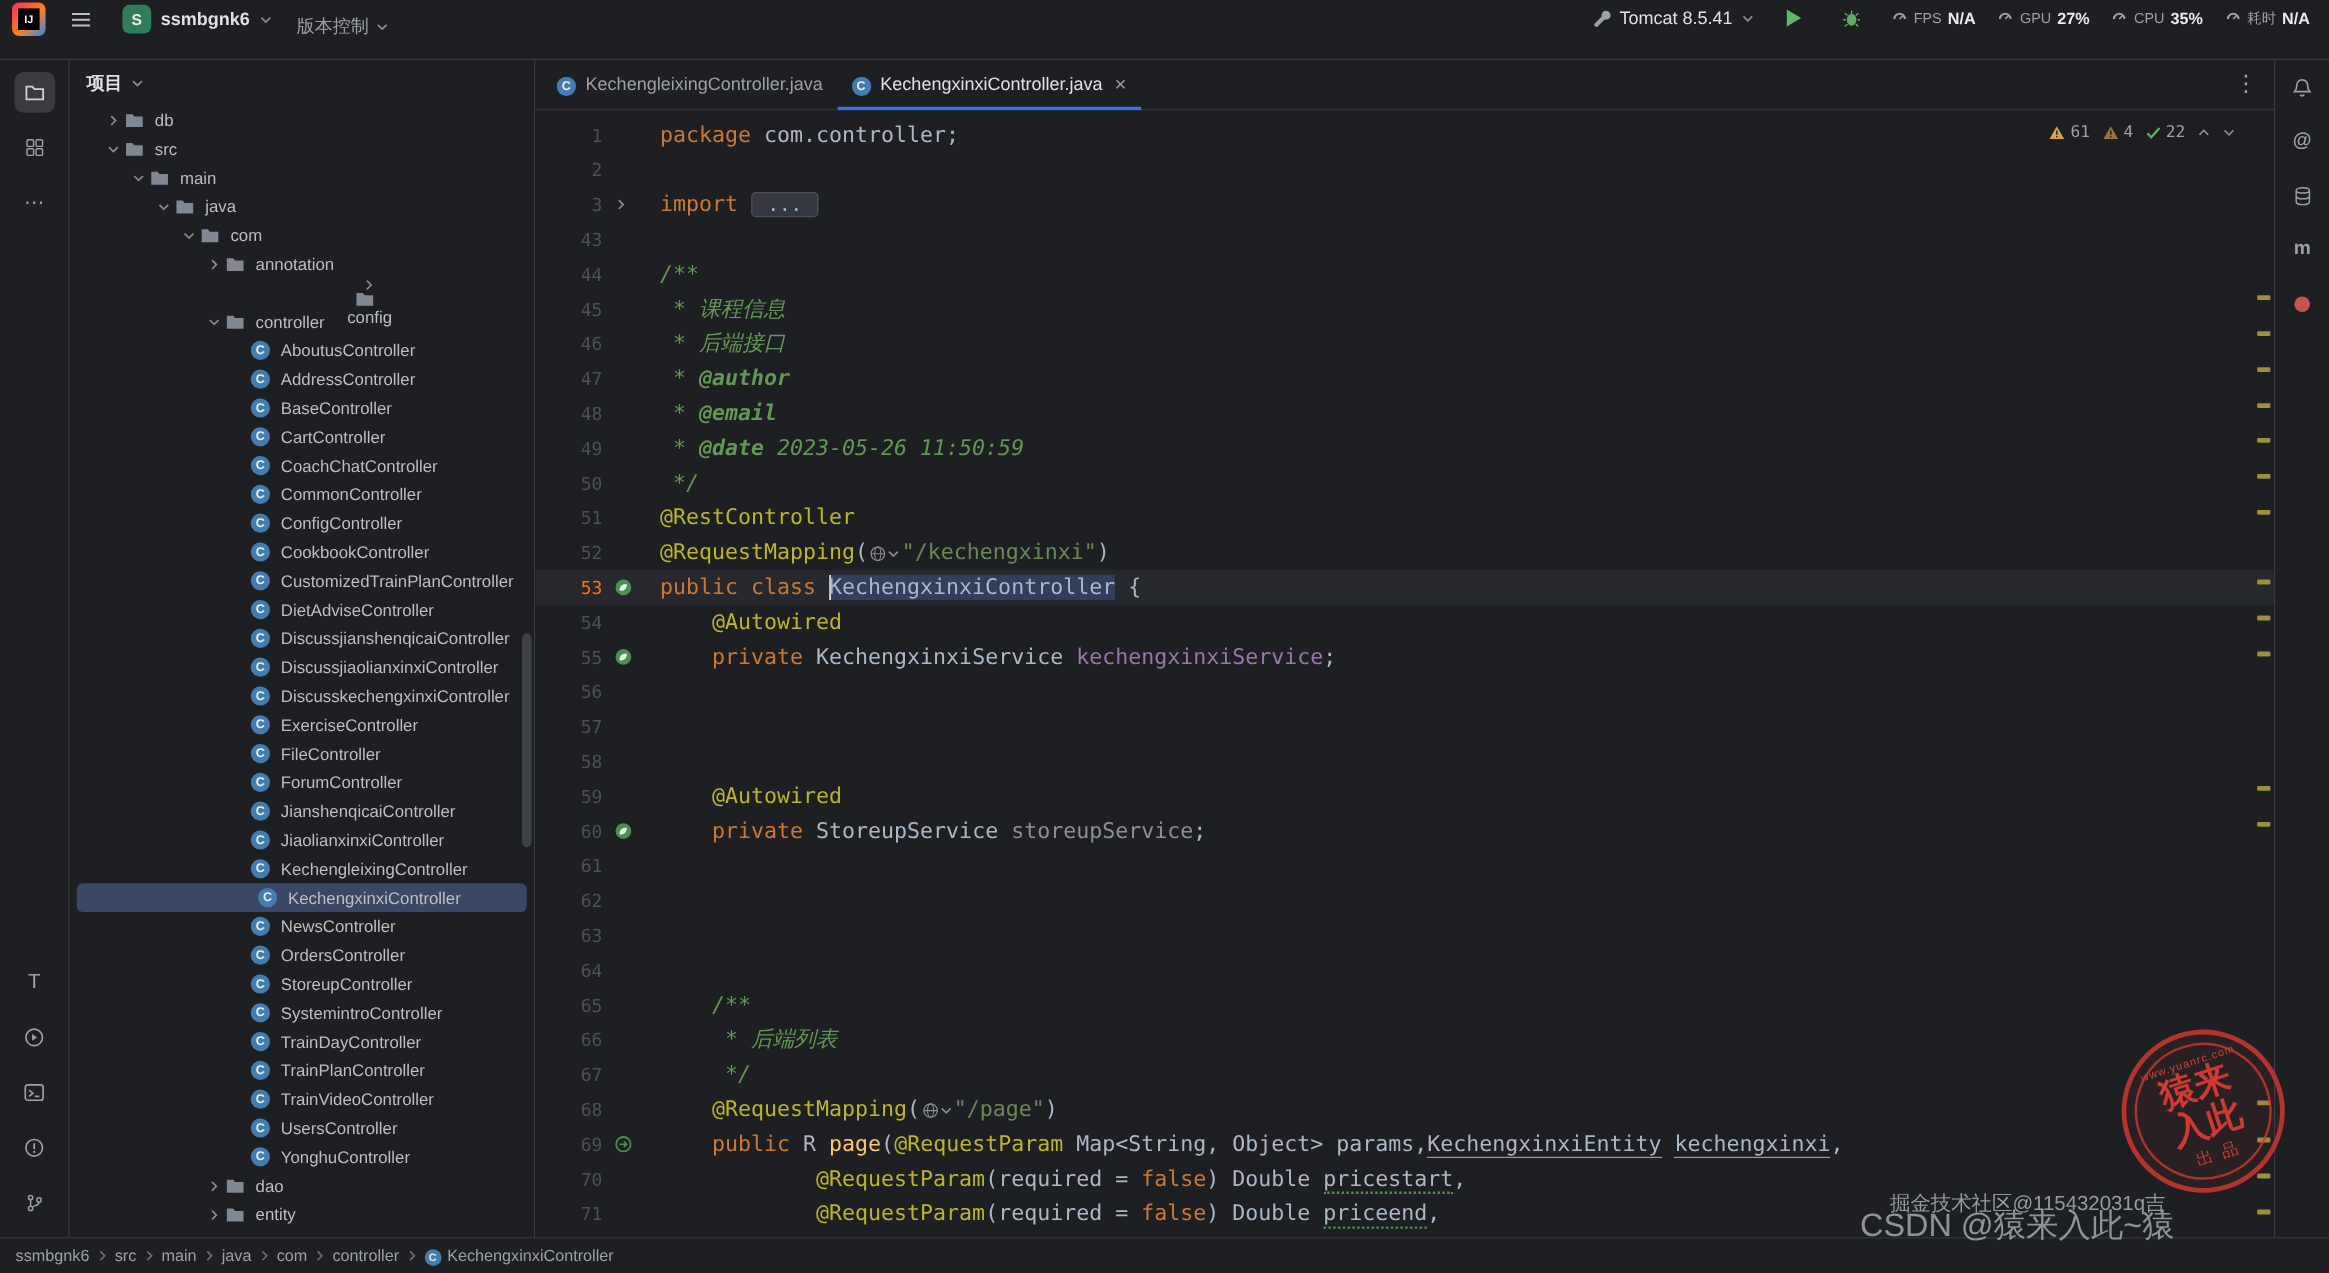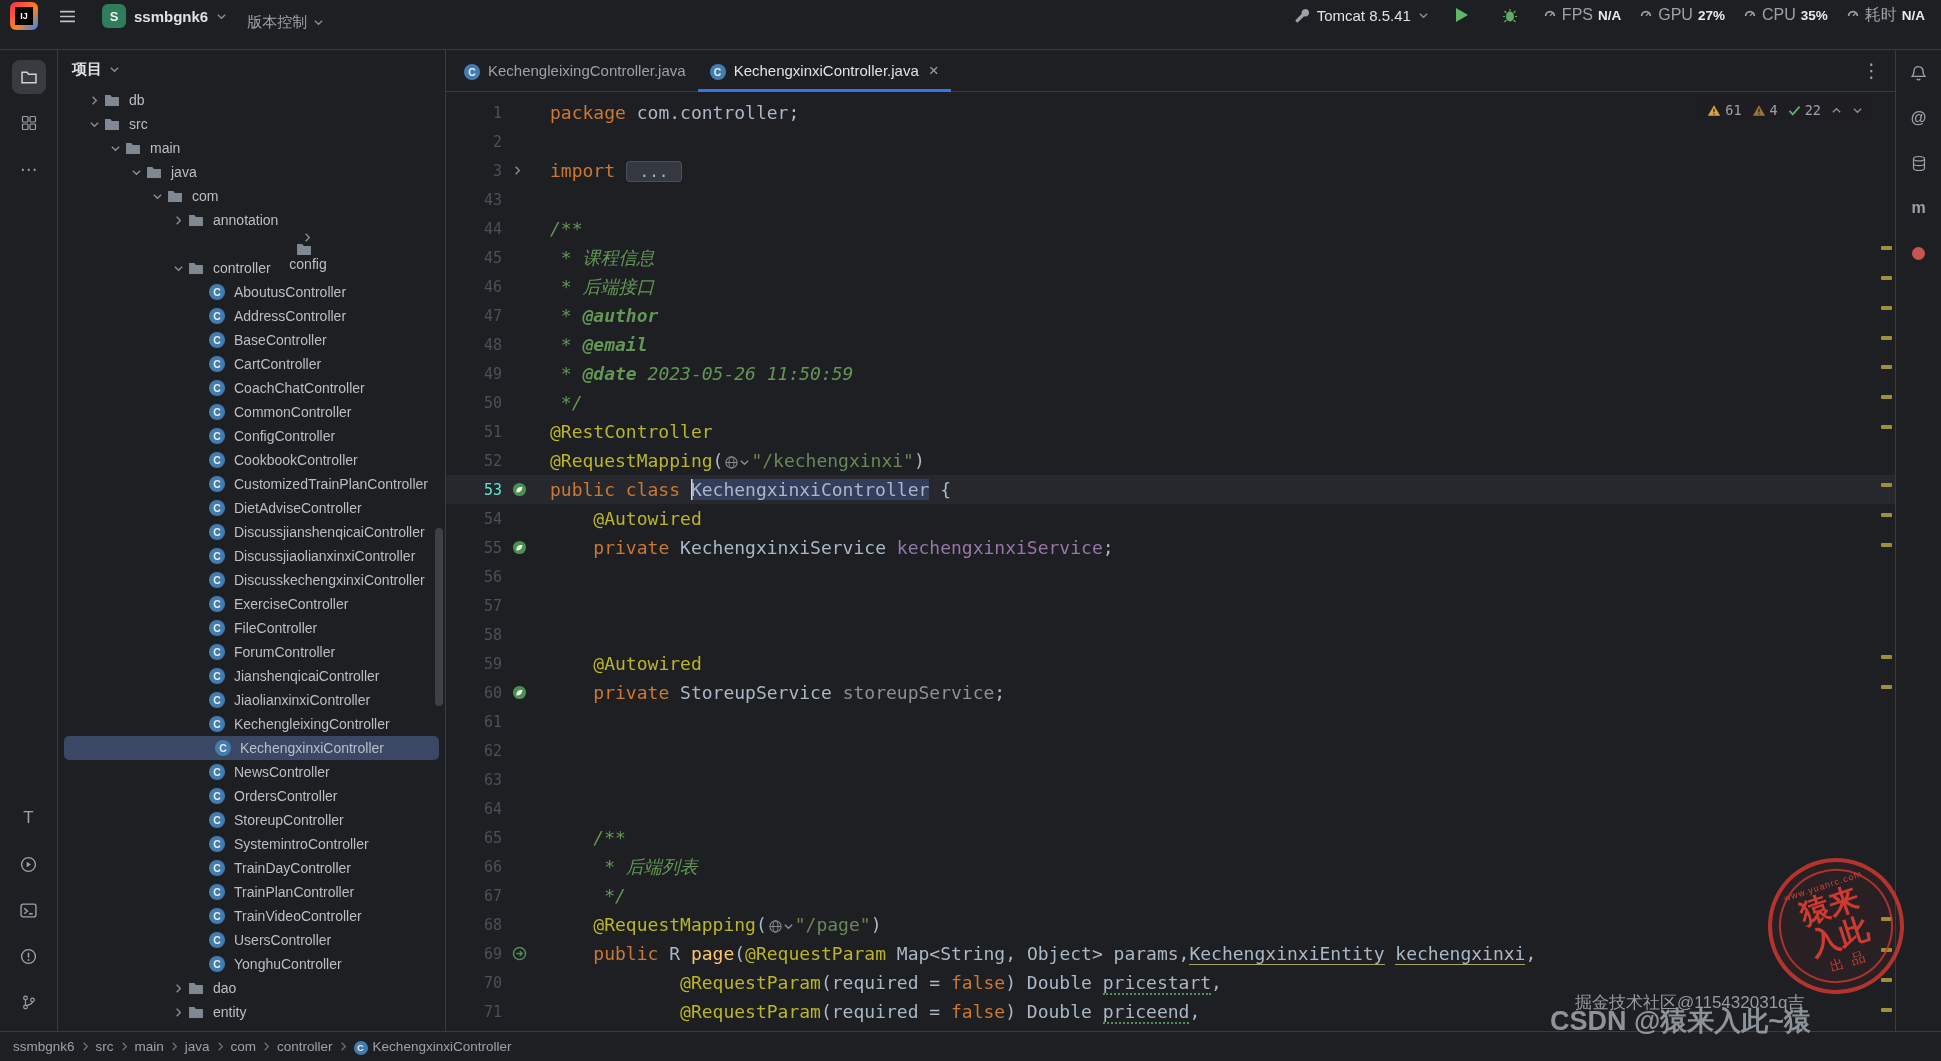--- a/index.html
+++ b/index.html
@@ -11,21 +11,21 @@
 .app-icon{width:28px;height:28px;border-radius:6px;background:linear-gradient(135deg,#fe2857,#fc801d 55%,#2888ff);display:flex;align-items:center;justify-content:center;}
 .app-icon i{font-style:normal;background:#000;color:#fff;font-size:9px;font-weight:700;width:18px;height:18px;display:flex;align-items:center;justify-content:center;}
 .icon-btn{width:30px;height:30px;display:flex;align-items:center;justify-content:center;border-radius:6px;color:#9da0a8;}
 .proj-widget{display:flex;align-items:center;gap:8px;padding:4px 6px;border-radius:6px;}
 .avatar{width:24px;height:24px;border-radius:6px;background:#2f7d5b;color:#e8f2ec;font-size:13px;font-weight:700;display:flex;align-items:center;justify-content:center;}
 .proj-name{color:#dfe1e5;font-size:15px;font-weight:600;}
 .vcs-widget{display:flex;align-items:center;gap:6px;color:#9da0a8;font-size:15px;margin-top:12px;}
 .tb-right{display:flex;align-items:center;gap:18px;}
 .runcfg{display:flex;align-items:center;gap:7px;color:#dfe1e5;font-size:15px;}
 .metric{display:flex;align-items:center;gap:5px;}
-.metric .lab{color:#9da0a8;font-size:16px;}
+.metric .lab{color:#9da0a8;font-size:12px;}
 .metric .val{color:#e8eaed;font-size:13.5px;font-weight:700;}
 .main{display:flex;height:981px;}
 .left-strip{width:58px;border-right:1px solid #393b40;display:flex;flex-direction:column;align-items:center;padding:10px 0 12px;gap:12px;}
 .strip-btn{width:34px;height:34px;border-radius:8px;display:flex;align-items:center;justify-content:center;color:#9da0a8;font-size:17px;}
 .strip-btn.active{background:#393b40;color:#dfe1e5;}
 .strip-spacer{flex:1;}
 .project-panel{width:388px;border-right:1px solid #393b40;position:relative;overflow:hidden;}
 .panel-header{height:38px;display:flex;align-items:center;gap:7px;padding:0 14px;font-size:15px;font-weight:600;color:#dfe1e5;}
 .tree{overflow:hidden;height:943px;}
 .tree-row{height:24px;display:flex;align-items:center;font-size:14px;color:#bcbec4;white-space:nowrap;}
@@ -39,21 +39,21 @@
 .tab-list{display:flex;}
 .tab{display:flex;align-items:center;gap:8px;padding:0 12px;font-size:15px;color:#9da0a8;position:relative;}
 .tab.active{color:#dfe1e5;}
 .tab.active::after{content:"";position:absolute;left:0;right:0;bottom:-1px;height:3px;background:#3574f0;}
 .tab-close{font-size:17px;color:#9da0a8;margin-left:2px;}
 .tabbar-actions{margin-left:auto;display:flex;align-items:center;padding-right:14px;color:#9da0a8;font-size:19px;}
 .editor{flex:1;position:relative;overflow:hidden;background:#1e1f22;font-family:"DejaVu Sans Mono","Liberation Mono",monospace;padding-top:6px;}
 .code-line{display:flex;height:29px;align-items:center;}
 .caret-line{background:#26282e;}
 .line-num{width:62px;flex:none;text-align:right;font-size:15px;color:#4b5059;padding-right:6px;}
-.caret-line .line-num{color:#5eead4;}
+.caret-line .line-num{color:#f97316;}
 .gutter-ic{width:42px;flex:none;display:flex;align-items:center;padding-left:4px;}
 .line-content{white-space:pre;font-size:18px;line-height:29px;}
 .tk-d{color:#a9b7c6;}
 .tk-k{color:#cc7832;}
 .tk-s{color:#6a8759;}
 .tk-c{color:#629755;font-style:italic;}
 .tk-ct{color:#629755;font-style:italic;font-weight:700;}
 .tk-a{color:#bbb529;}
 .tk-f{color:#9876aa;}
 .tk-m{color:#ffc66d;}
@@ -70,21 +70,21 @@
 .right-strip{width:46px;border-left:1px solid #393b40;display:flex;flex-direction:column;align-items:center;padding:8px 0;gap:15px;}
 .rs-btn{width:30px;height:30px;display:flex;align-items:center;justify-content:center;color:#9da0a8;font-size:16px;font-weight:600;border-radius:6px;}
 .plug-dot{width:13px;height:13px;border-radius:50%;background:#c75450;}
 .status-bar{height:30px;border-top:1px solid #393b40;display:flex;align-items:center;padding:0 10px;font-size:13.5px;color:#9da0a8;}
 .breadcrumb{display:flex;align-items:center;gap:2px;}
 .bc-item{display:flex;align-items:center;gap:5px;padding:0 3px;}
 .bc-ic .ci{width:14px;height:14px;font-size:9px;}
 .bc-sep{display:flex;align-items:center;opacity:.7;}
 .tree-scrollbar{position:absolute;right:2px;top:478px;width:8px;height:178px;border-radius:4px;background:#575b63;opacity:.55;}
 .wm-juejin{position:absolute;left:1575px;top:991px;font-size:17px;color:#aab0b7;opacity:.85;z-index:40;white-space:nowrap;}
-.wm-csdn{position:absolute;left:1550px;top:1003px;font-size:27px;font-weight:700;color:#9aa0a7;opacity:.9;z-index:40;white-space:nowrap;}
+.wm-csdn{position:absolute;left:1550px;top:1003px;font-size:27px;font-weight:400;color:#9aa0a7;opacity:.9;z-index:40;white-space:nowrap;}
 .stamp{position:absolute;left:1768px;top:858px;width:136px;height:136px;border-radius:50%;border:4px solid rgba(205,55,48,.85);transform:rotate(-18deg);display:flex;flex-direction:column;align-items:center;justify-content:center;z-index:50;background:rgba(205,55,48,.06);}
 .stamp::before{content:"";position:absolute;inset:7px;border-radius:50%;border:2px solid rgba(205,55,48,.8);}
 .stamp-url{font-size:9px;color:rgba(215,70,60,.95);letter-spacing:1px;}
 .stamp-main{width:84px;text-align:center;font-size:30px;line-height:1.08;font-weight:700;color:rgba(215,60,52,.95);}
 .stamp-sub{font-size:14px;letter-spacing:8px;padding-left:8px;color:rgba(215,60,52,.95);margin-top:2px;}
 .chev{display:flex;align-items:center;}
 </style>
 </head>
 <body>
 

